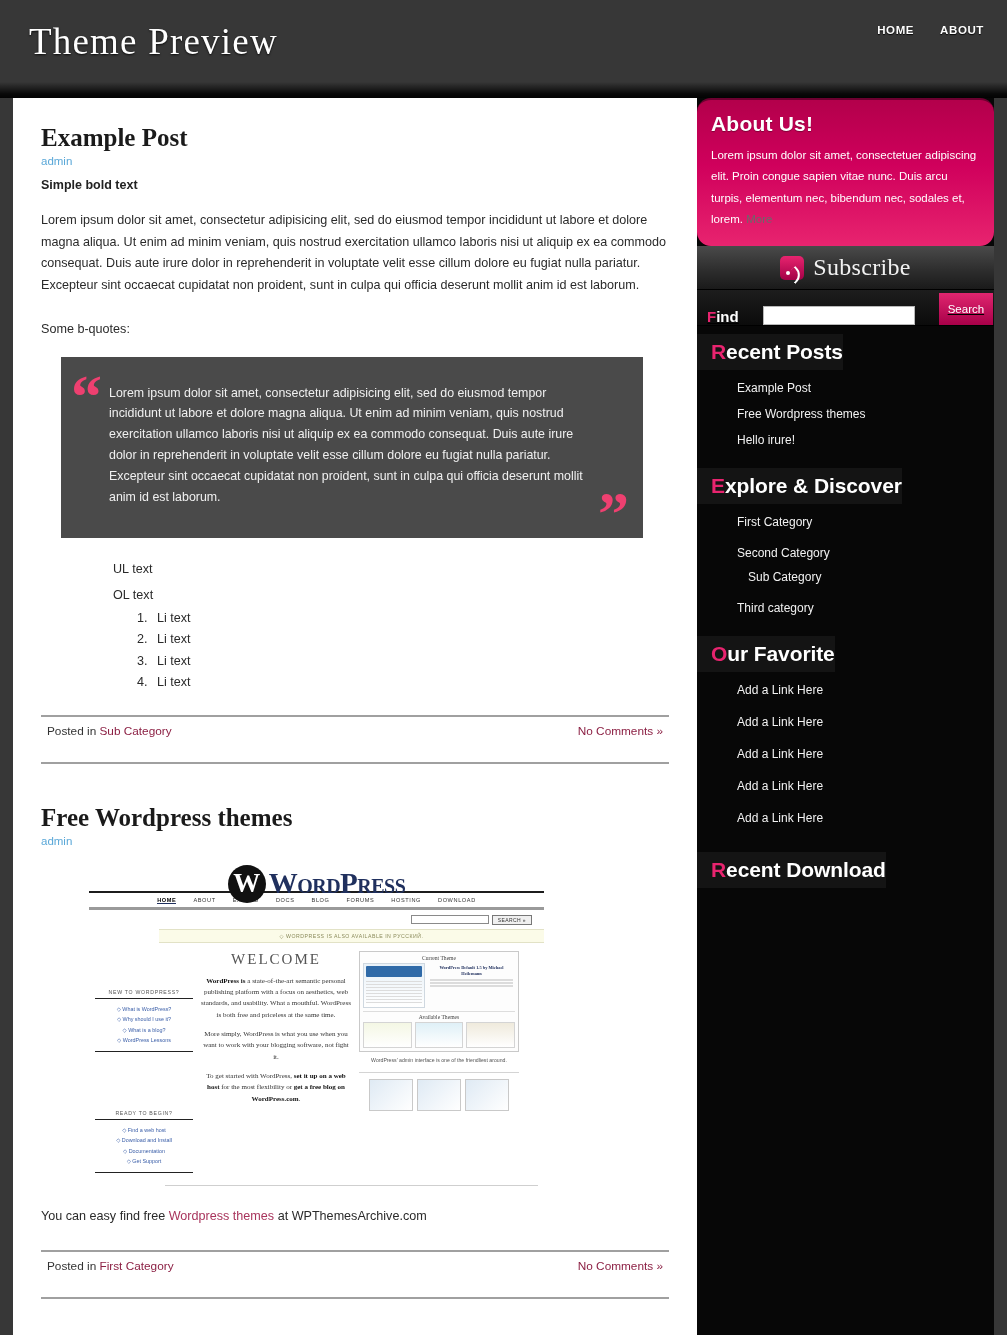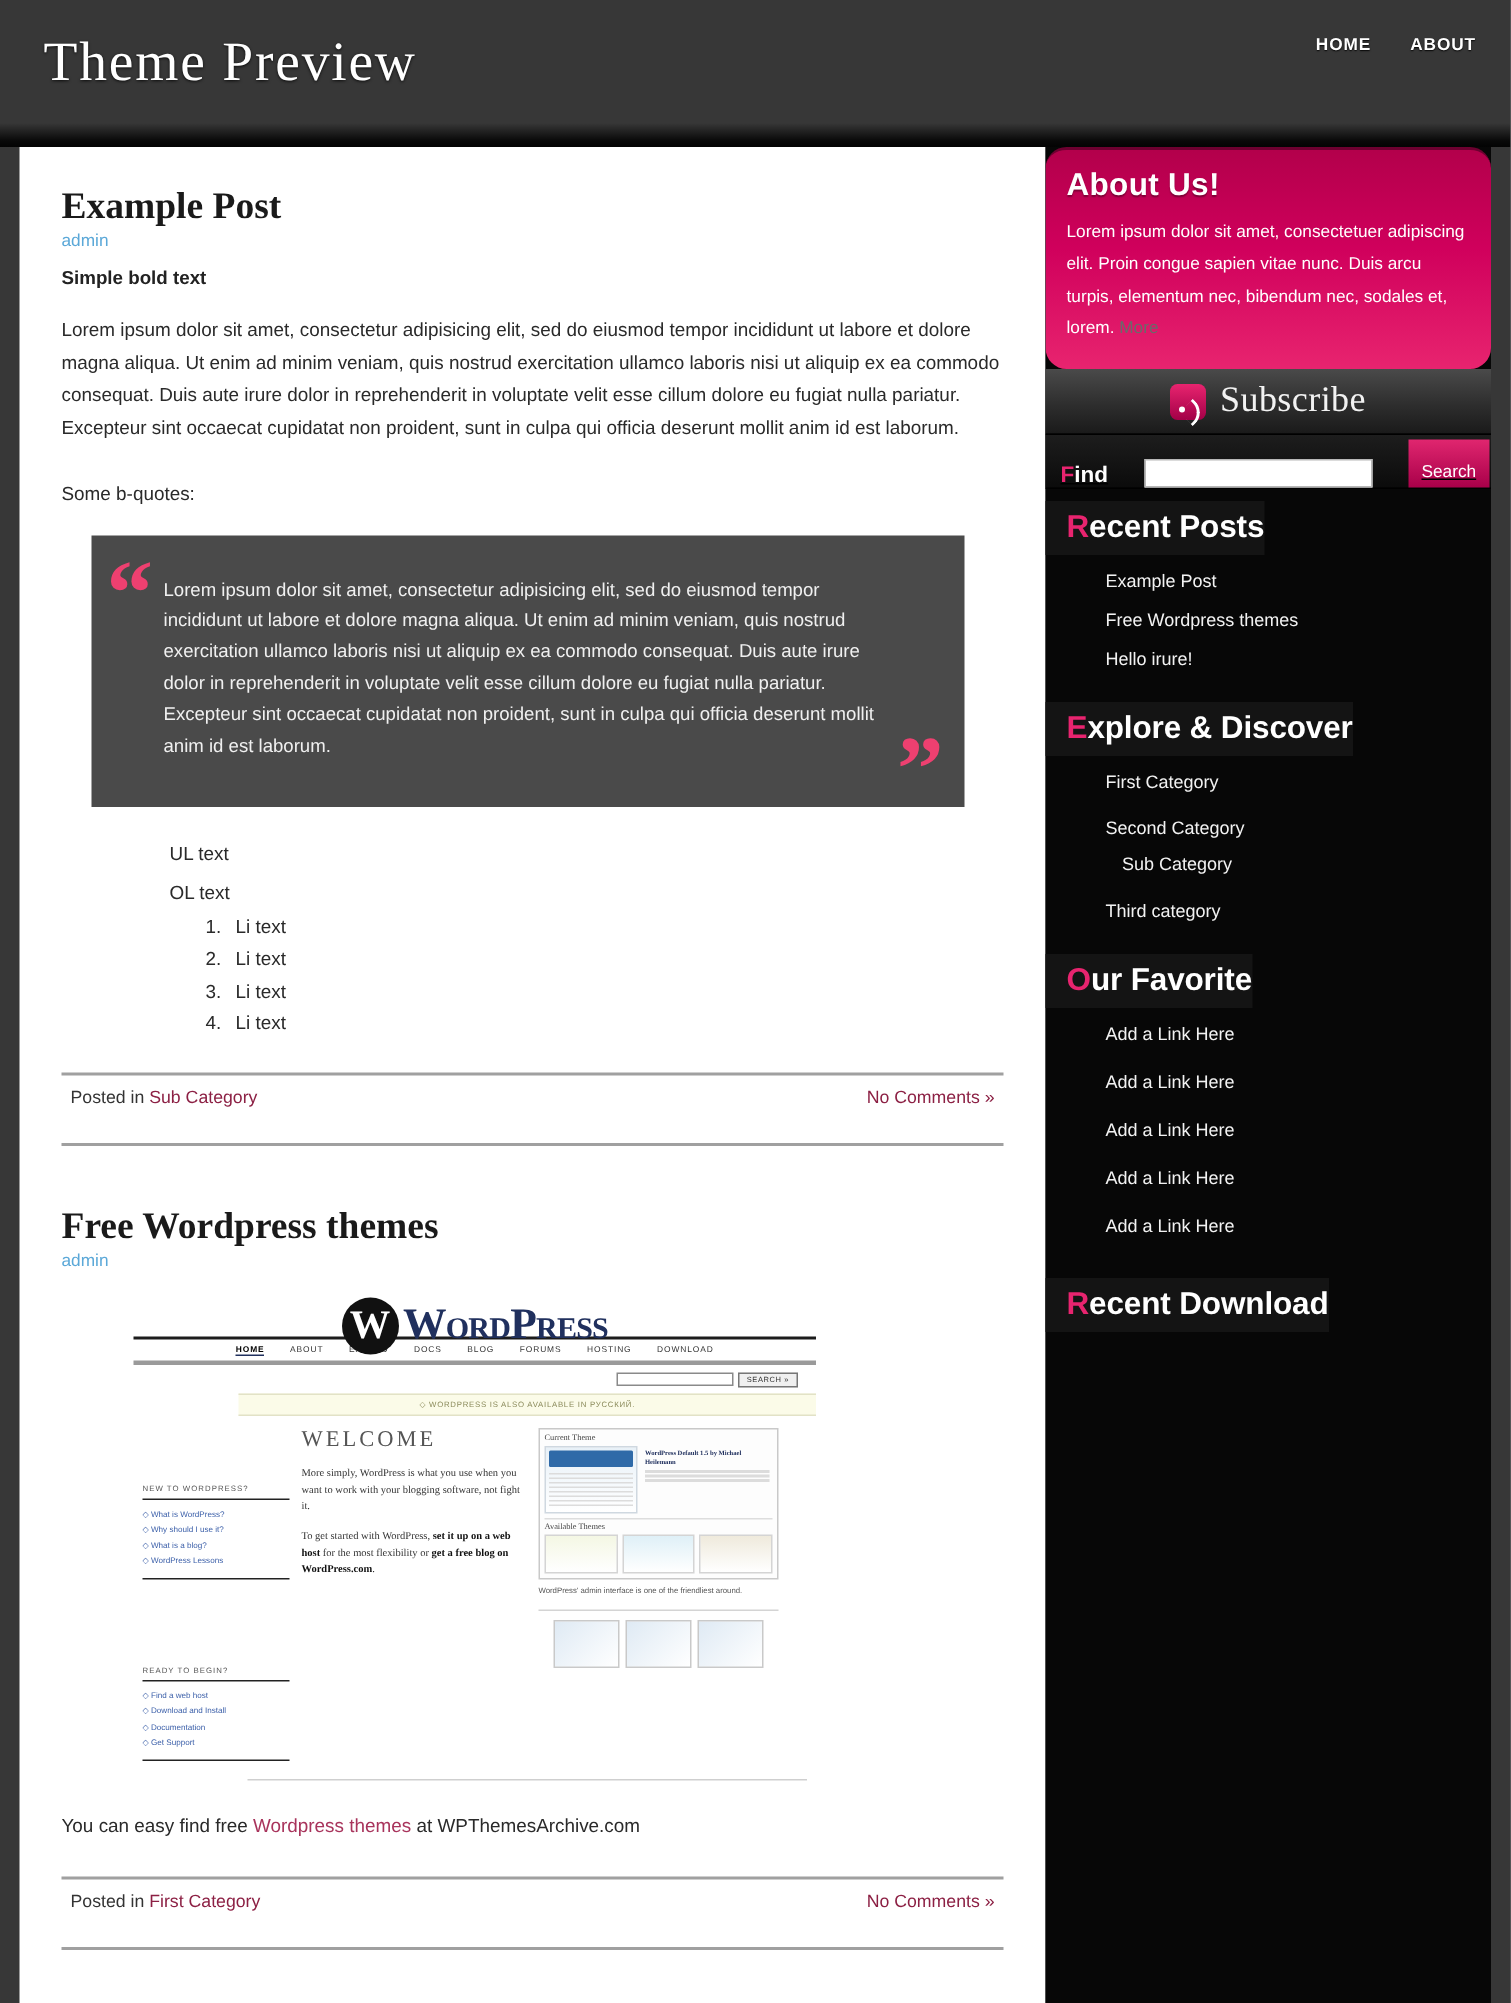--- a/index.html
+++ b/index.html
@@ -234,21 +234,21 @@
     padding: 1px 5px; color: #333; letter-spacing: 0.4px;
   }
   .wp-notice {
     background: #fbfbe8;
     border-top: 1px solid #e2e2c6; border-bottom: 1px solid #e2e2c6;
     font-family: "Liberation Sans", sans-serif;
     font-size: 5.2px; color: #8a8a5a;
     text-align: center; padding: 3px 0; letter-spacing: 0.5px;
     margin: 0 0 0 70px;
   }
-  .wp-cols { display: flex; gap: 8px; padding: 8px 6px 6px 6px; }
+  .wp-cols { display: flex; gap: 8px; padding: 8px 6px 6px 6px; text-align: center; }
   .wp-col-left { width: 98px; padding-top: 38px; }
   .wp-col-mid { width: 150px; }
   .wp-col-right { width: 160px; }
   .wp-sidehead {
     font-family: "Liberation Sans", sans-serif;
     font-size: 5.2px; color: #555; letter-spacing: 0.7px;
     border-bottom: 1.5px solid #222; padding-bottom: 3px; margin-bottom: 5px;
   }
   .wp-sidelist { font-family: "Liberation Sans", sans-serif; font-size: 5.4px; color: #3a5ea8; line-height: 1.95; }
   .wp-sideclose { border-bottom: 1.5px solid #222; margin-top: 5px; }
@@ -329,21 +329,21 @@
   }
   .find-label { font-size: 15px; font-weight: bold; color: #ffffff; }
   .find-label .pinkcap { color: #e8246f; }
   .search-input {
     flex: 1; height: 19px; background: #ffffff;
     border: 1px solid #b8b8b8; outline: none; font-size: 11px;
     padding: 0 4px; font-family: "Liberation Sans", sans-serif;
   }
   .search-btn {
     background: linear-gradient(to bottom, #e0266f, #a80049);
-    color: #ffffff; border: none; height: 16px; padding: 16px 9px;
+    color: #ffffff; border: none; height: 32px; padding: 0 9px;
     font-size: 11.5px; cursor: pointer;
     font-family: "Liberation Sans", sans-serif;
   }
 
   .widget { padding: 0 0 4px 0; }
   .widget-title {
     font-size: 21px; font-weight: bold; color: #ffffff;
     padding: 6px 0 6px 14px; margin: 8px 0 4px 0;
     background: #141414;
     display: inline-block;
@@ -458,20 +458,21 @@
                 <div>◇ Find a web host</div>
                 <div>◇ Download and Install</div>
                 <div>◇ Documentation</div>
                 <div>◇ Get Support</div>
               </div>
               <div class="wp-sideclose"></div>
             </div>
 
             <div class="wp-col-mid">
               <div class="wp-welcome">WELCOME</div>
+              <div class="wp-para"><b>WordPress is</b><span> a state-of-the-art semantic personal publishing platform with a focus on aesthetics, web standards, and usability. What a mouthful. WordPress is both free and priceless at the same time.</span></div>
               <div class="wp-para">More simply, WordPress is what you use when you want to work with your blogging software, not fight it.</div>
               <div class="wp-para"><span>To get started with WordPress, </span><b>set it up on a web host</b><span> for the most flexibility or </span><b>get a free blog on WordPress.com</b><span>.</span></div>
             </div>
 
             <div class="wp-col-right">
               <div class="wp-panel">
                 <div class="wp-panel-t">Current Theme</div>
                 <div class="wp-panel-row">
                   <div class="wp-thumb-blue" style="width:62px;">
                     <div class="wp-bluebar"></div>

